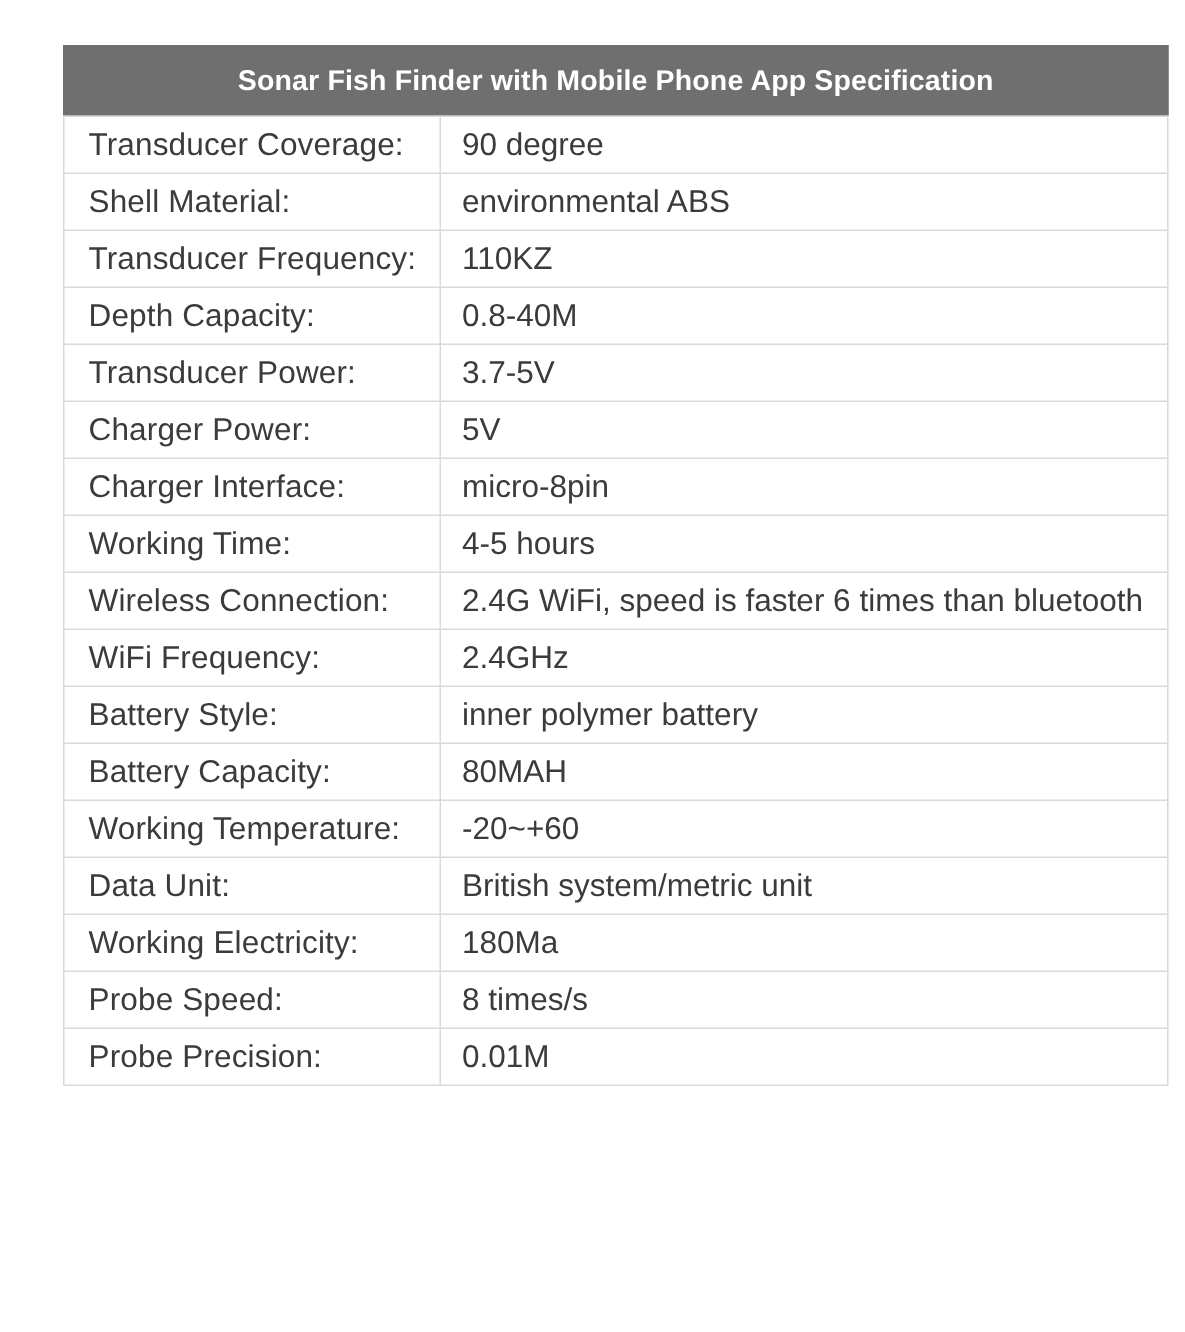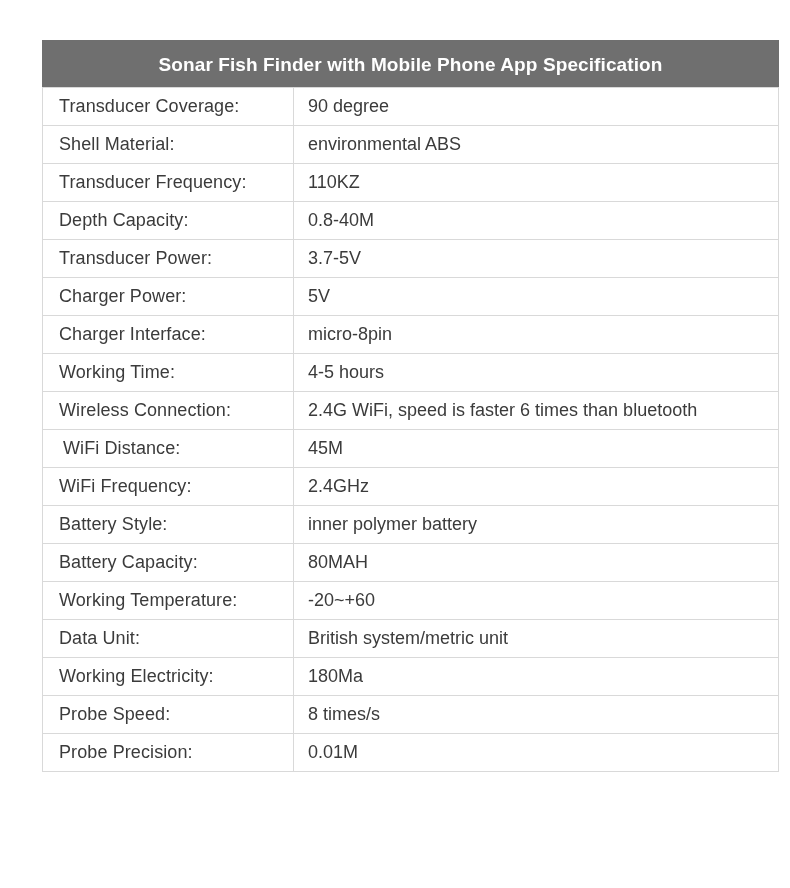--- a/index.html
+++ b/index.html
@@ -13,21 +13,21 @@
   .page {
     width: 790px;
     height: 888px;
     position: relative;
     background: #ffffff;
     box-sizing: border-box;
   }
   .spec-wrap {
     position: absolute;
     left: 42px;
-    top: 40px;
+    top: 30px;
     width: 706px;
   }
   table.spec {
     border-collapse: collapse;
     width: 706px;
     table-layout: fixed;
     border: 1px solid #d8d8d8;
     background: #ffffff;
   }
   table.spec caption {
@@ -39,21 +39,21 @@
     height: 47px;
     line-height: 47px;
     text-align: center;
     letter-spacing: 0.1px;
     border: 1px solid #6f6f6f;
     box-sizing: border-box;
   }
   table.spec td {
     border: 1px solid #d9d9d9;
     height: 37px;
-    font-size: 18px;
+    font-size: 21px;
     color: #3b3b3b;
     padding: 0 0 0 16px;
     vertical-align: middle;
     white-space: nowrap;
     overflow: hidden;
     text-overflow: ellipsis;
     margin-left: 20px;
   }
   table.spec td.label {
     width: 234px;
@@ -103,24 +103,20 @@
             <td class="value">micro-8pin</td>
           </tr>
           <tr>
             <td class="label">Working Time:</td>
             <td class="value">4-5 hours</td>
           </tr>
           <tr>
             <td class="label">Wireless Connection:</td>
             <td class="value">2.4G WiFi, speed is faster 6 times than bluetooth</td>
           </tr>
-          <tr class="indent">
-            <td class="label">WiFi Distance:</td>
-            <td class="value">45M</td>
-          </tr>
           <tr>
             <td class="label">WiFi Frequency:</td>
             <td class="value">2.4GHz</td>
           </tr>
           <tr>
             <td class="label">Battery Style:</td>
             <td class="value">inner polymer battery</td>
           </tr>
           <tr>
             <td class="label">Battery Capacity:</td>

